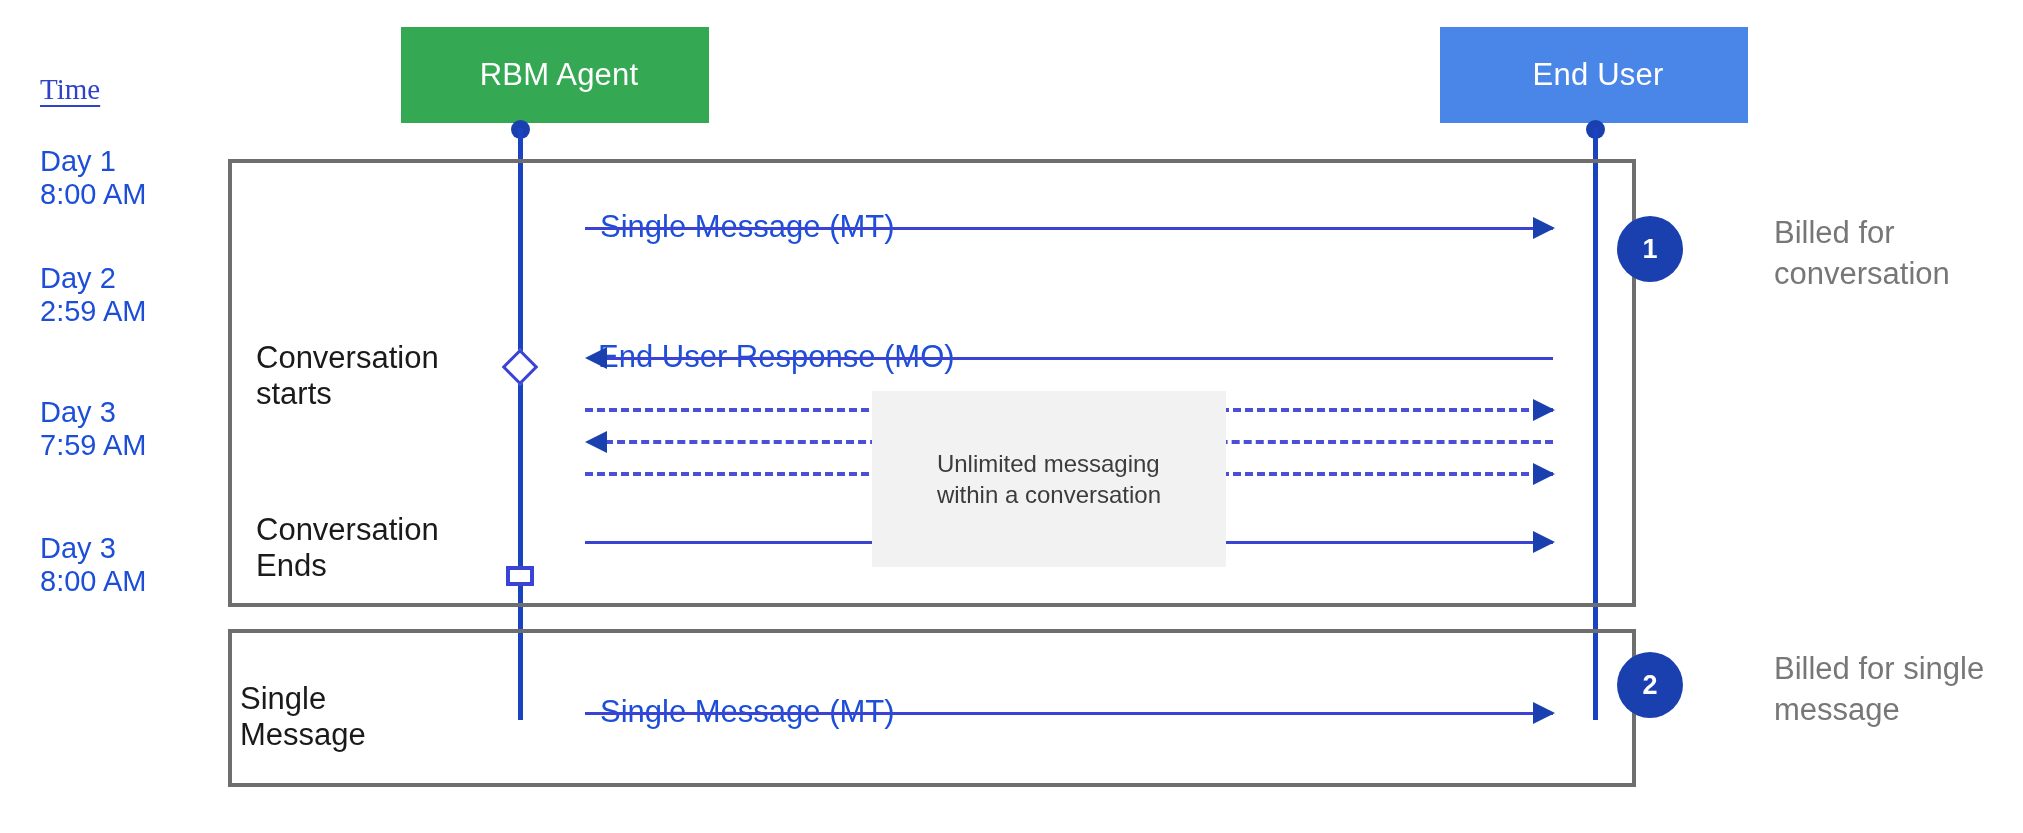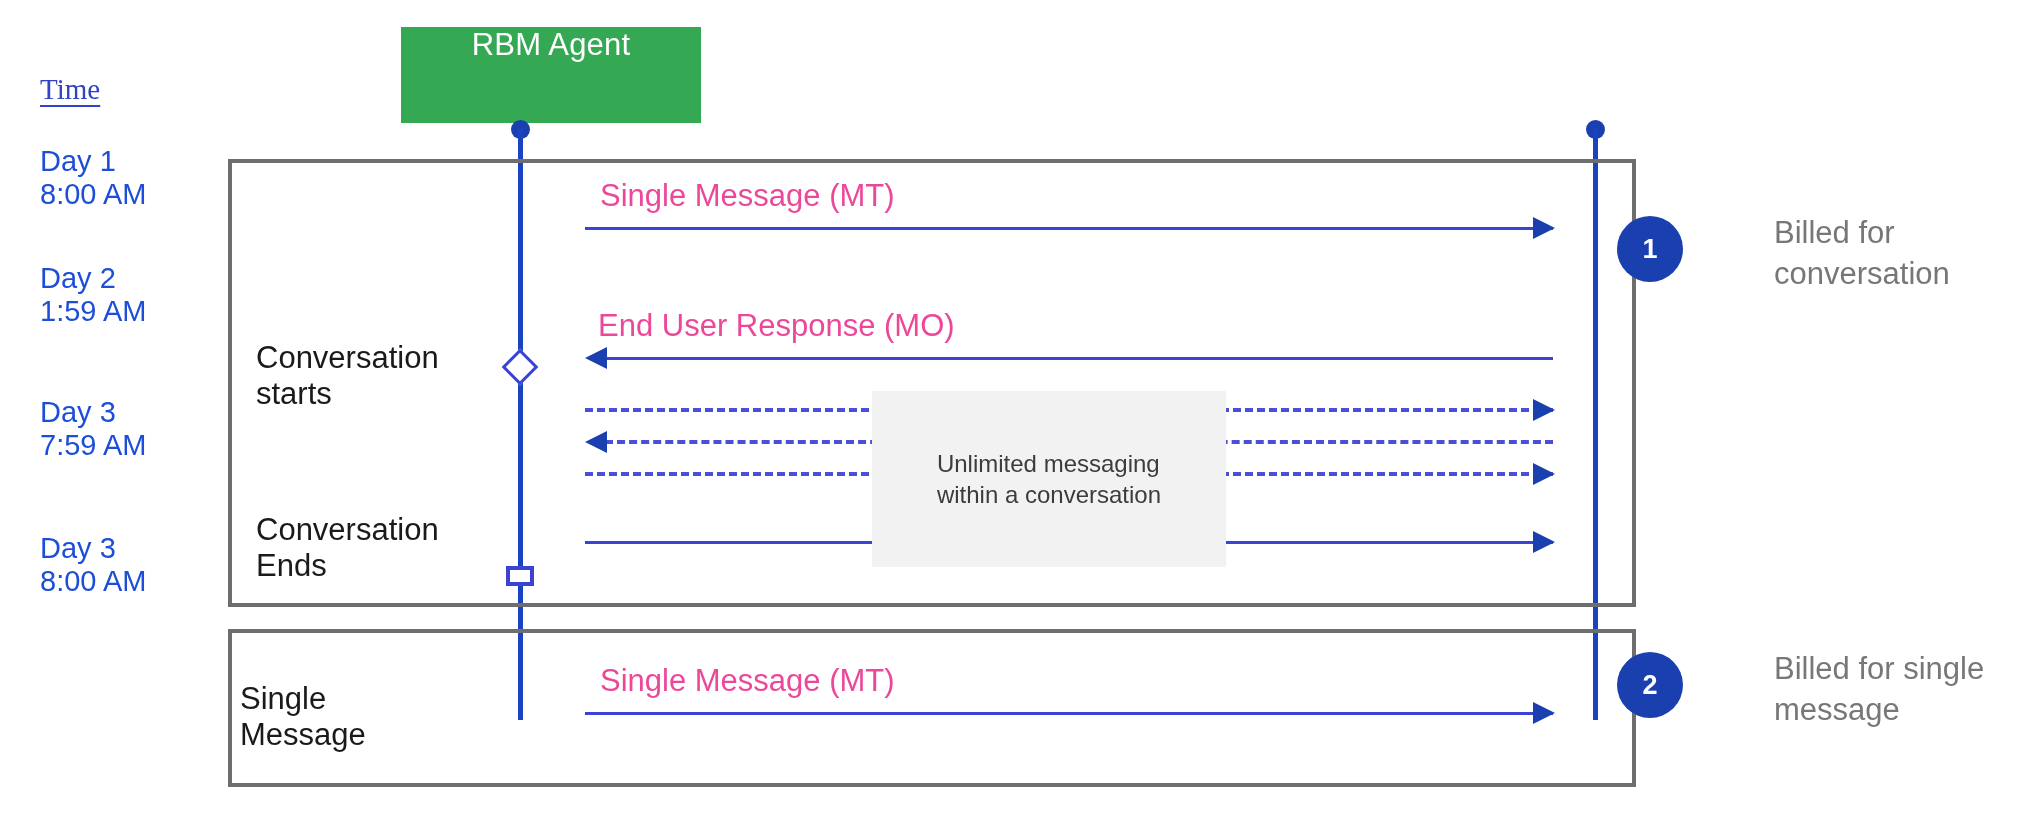--- a/index.html
+++ b/index.html
@@ -16,25 +16,26 @@
     width: 2023px;
     height: 833px;
     background: #ffffff;
     overflow: hidden;
   }
   .abs { position: absolute; }
 
   
   .actor-box {
     display: flex;
-    align-items: flex-start;
+    align-items: center;
     justify-content: center;
     color: #ffffff;
     font-size: 31px;
     letter-spacing: .2px;
+    padding-left: 8px;
   }
   .actor-agent { left: 401px; top: 27px; width: 300px; height: 96px; background: #34a853; }
   .actor-user  { left: 1440px; top: 27px; width: 300px; height: 96px; background: #4a86e8; }
 
   
   .lifeline {
     width: 5px;
     background: #1a43bf;
   }
   .lifeline-dot {
@@ -65,23 +66,24 @@
   }
 
   
   .stage-label {
     color: #1a1a1a;
     font-size: 31px;
     line-height: 1.16;
     white-space: pre-line;
   }
   .msg-label {
-    color: #ec4899;
+    color: #1d4ed8;
     font-size: 31px;
     white-space: nowrap;
+    margin-top: 31px;
   }
 
   
   .arrow-line {
     height: 0;
     border-top: 3px solid #3b43d4;
   }
   .arrow-line.dashed {
     border-top: 4px dashed #4b4fd8;
   }
@@ -144,32 +146,35 @@
 <body>
 
 <div id="stage">
 
   <div class="abs time-head" style="left:40px; top:73px;font-family:Liberation Serif, serif;">Time</div>
 
   <div class="abs time-label" style="left:40px; top:145px;">Day 1
 8:00 AM</div>
 
   <div class="abs time-label" style="left:40px; top:262px;">Day 2
-1:59 AM</div>
+2:59 AM</div>
 
   <div class="abs time-label" style="left:40px; top:396px;">Day 3
 7:59 AM</div>
 
   <div class="abs time-label" style="left:40px; top:532px;">Day 3
 8:00 AM</div>
 
   <div class="abs actor-box actor-agent">
     <span>RBM Agent</span>
   </div>
 
+  <div class="abs actor-box actor-user">
+    <span>End User</span>
+  </div>
 
   <div class="abs lifeline-dot" style="left:511px; top:120px;"></div>
   <div class="abs lifeline-dot" style="left:1586px; top:120px;"></div>
 
   <div class="abs lifeline" style="left:518px; top:128px; height:592px;"></div>
   <div class="abs lifeline" style="left:1593px; top:128px; height:592px;"></div>
 
   <div class="abs section-box" style="left:228px; top:159px; width:1408px; height:448px;"></div>
 
   <div class="abs section-box" style="left:228px; top:629px; width:1408px; height:158px;"></div>

